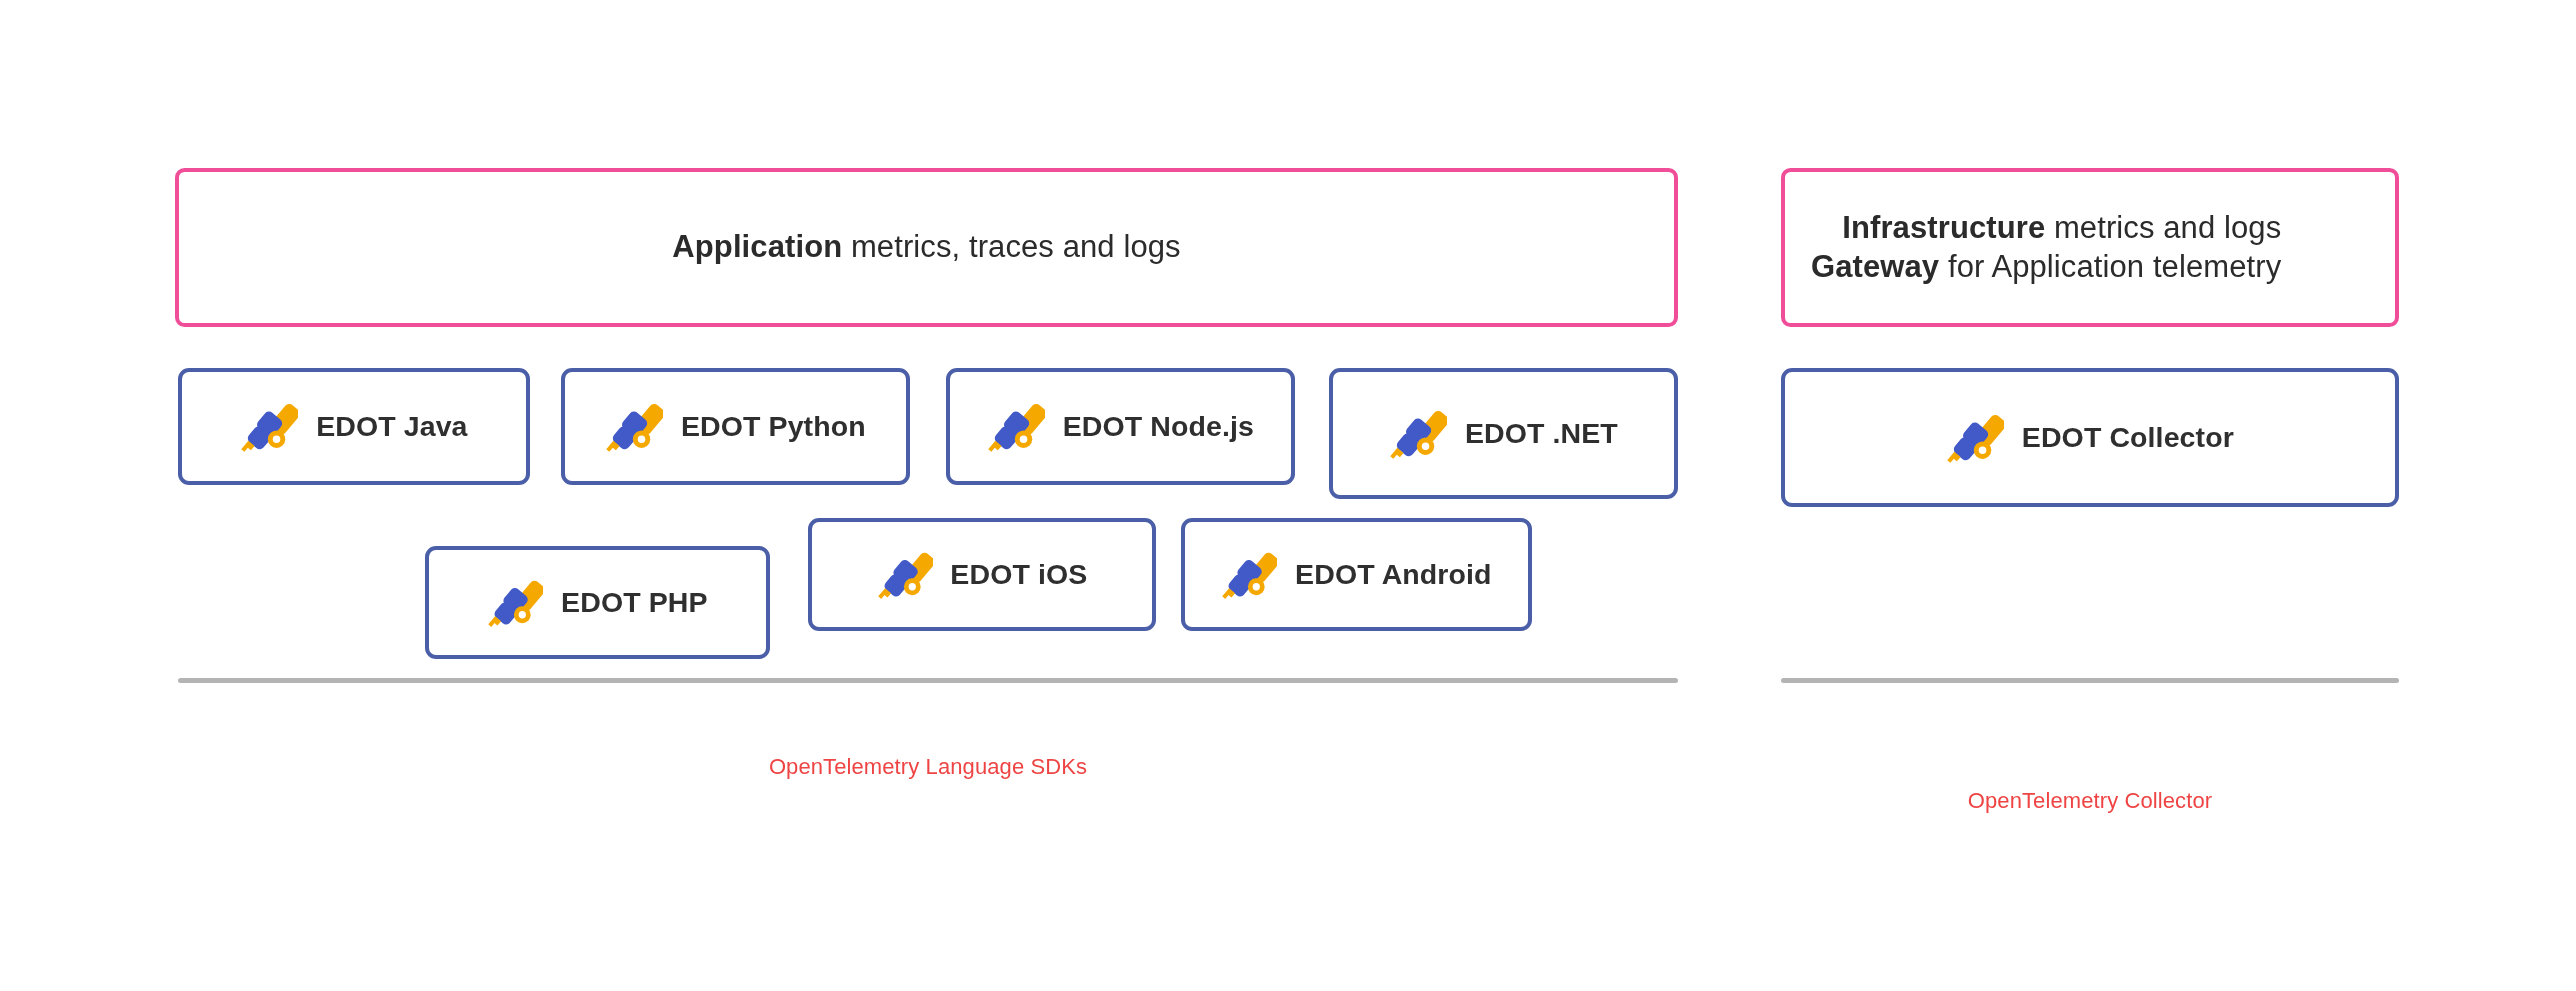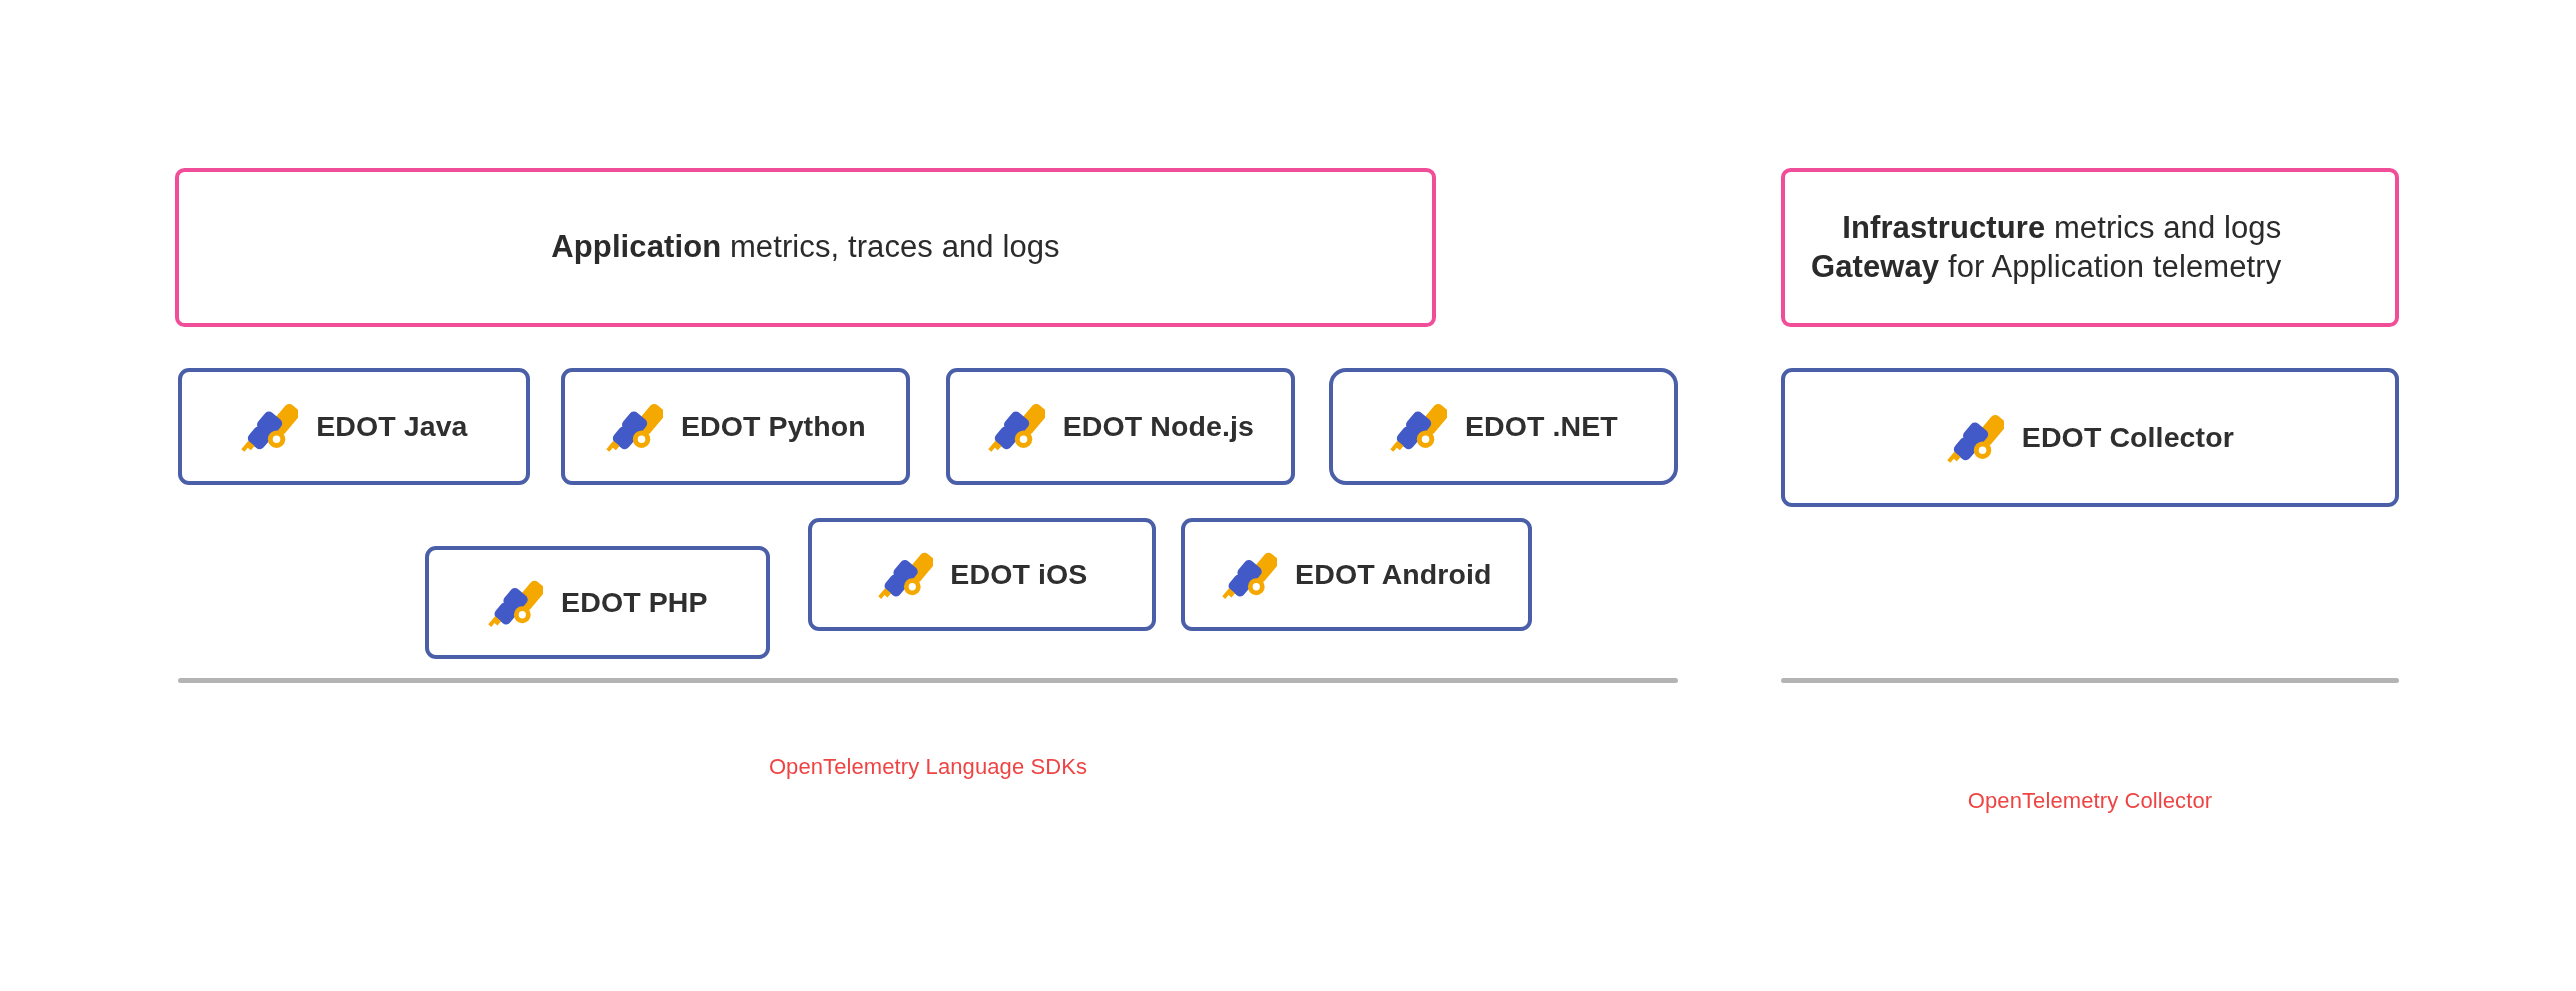--- a/index.html
+++ b/index.html
@@ -92,21 +92,21 @@
   }
 
   
   .otel-icon { display: block; }
 </style>
 </head>
 <body>
 
 <div class="stage">
 
-  <div class="pink-box" style="left:175px; top:168px; width:1261px; height:159px;">
+  <div class="pink-box" style="left:175px; top:168px; width:1503px; height:159px;">
     <div class="banner-text">
       <span><b>Application</b><span> metrics, traces and logs</span></span>
     </div>
   </div>
 
   <div class="blue-card" style="left:178px; top:368px; width:352px; height:117px;">
     <div class="card-inner">
       <span>
         <svg class="otel-icon" width="58" height="58" viewBox="0 0 100 100" aria-hidden="true">
           <g>
@@ -152,21 +152,21 @@
             <circle cx="63" cy="71" r="15" fill="#F5A800"></circle>
             <circle cx="63" cy="71" r="6.5" fill="#ffffff"></circle>
             <path d="M7 76 L21 76 L21 86 L14 86 L14 95 L7 95 Z" transform="rotate(40 14 85)" fill="#F5A800"></path>
           </g>
         </svg>
       </span>
       <span class="card-label">EDOT Node.js</span>
     </div>
   </div>
 
-  <div class="blue-card" style="left:1329px; top:368px; width:349px; height:117px;border-radius:17px;">
+  <div class="blue-card" style="left:1329px; top:368px; width:349px; height:131px;">
     <div class="card-inner">
       <span>
         <svg class="otel-icon" width="58" height="58" viewBox="0 0 100 100" aria-hidden="true">
           <g>
             <rect x="63" y="10" width="30" height="54" rx="9" transform="rotate(40 78 37)" fill="#F5A800"></rect>
             <rect x="33" y="27" width="36" height="36" rx="9" transform="rotate(40 51 45)" fill="#4259C8"></rect>
             <rect x="17" y="52" width="33" height="33" rx="9" transform="rotate(40 33 68)" fill="#4259C8"></rect>
             <circle cx="63" cy="71" r="15" fill="#F5A800"></circle>
             <circle cx="63" cy="71" r="6.5" fill="#ffffff"></circle>
             <path d="M7 76 L21 76 L21 86 L14 86 L14 95 L7 95 Z" transform="rotate(40 14 85)" fill="#F5A800"></path>

